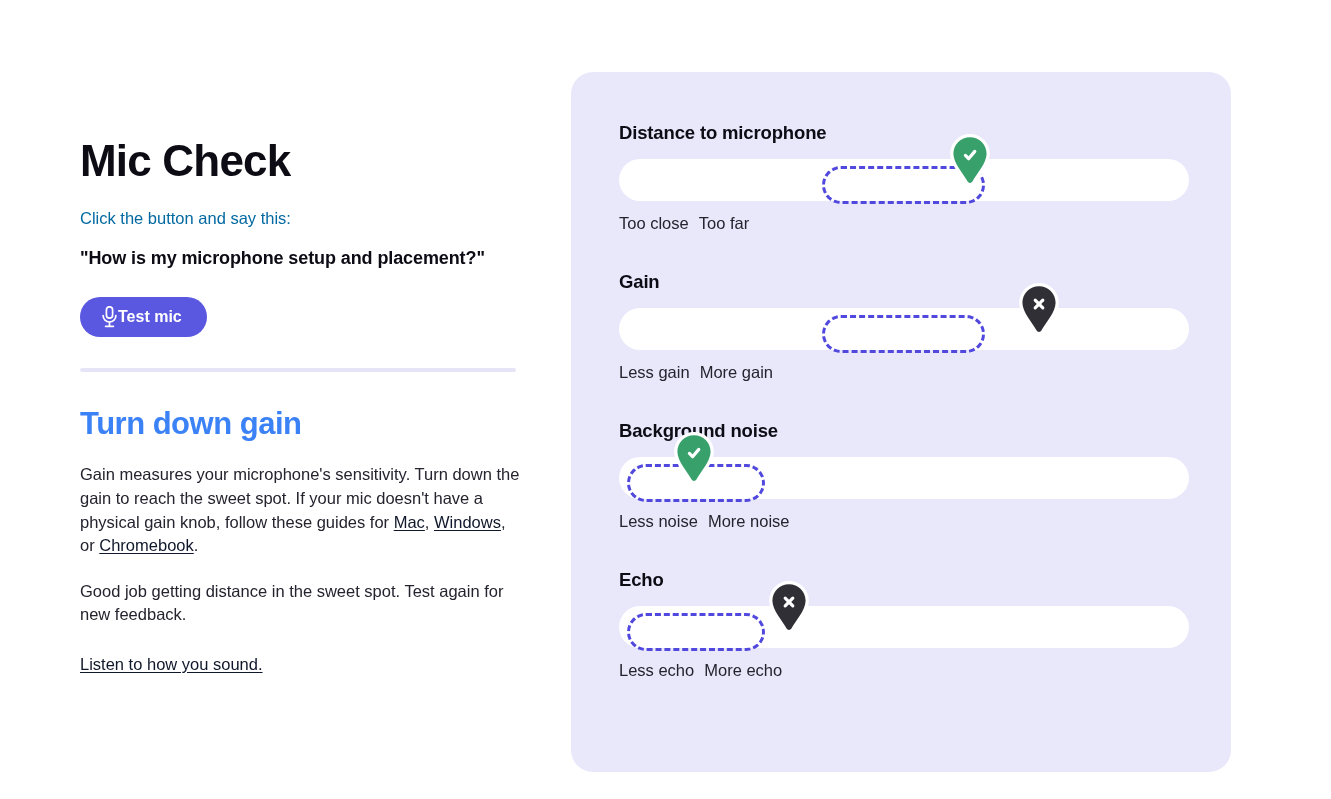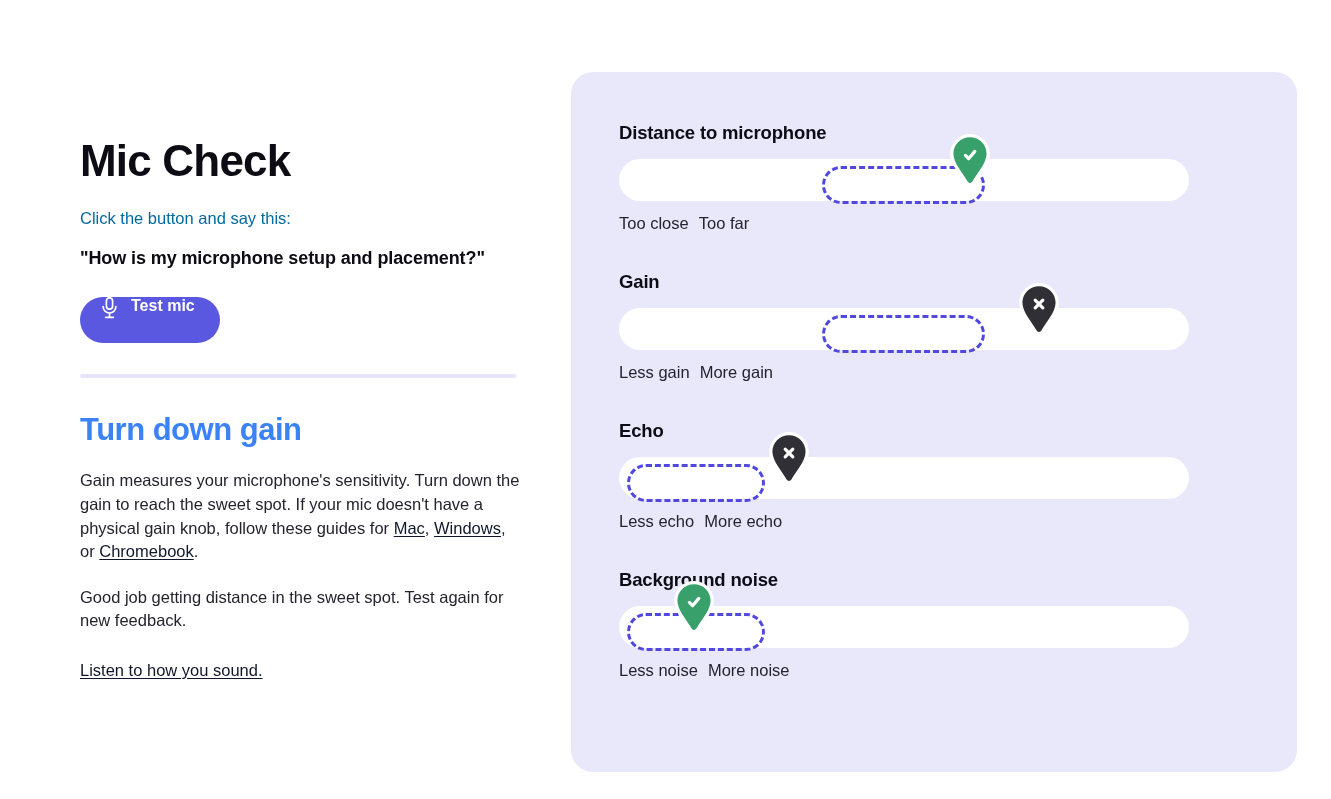--- a/index.html
+++ b/index.html
@@ -51,22 +51,22 @@
     font-size: 18px;
     font-weight: 700;
     line-height: 1.4;
     color: #0d0c15;
     letter-spacing: -0.1px;
   }
 
   .test-mic-button {
     margin-top: 26px;
     display: inline-flex;
-    gap: 13px;
-    height: 46px;
+    align-items: center;
+    height: 40px;
     padding: 0 25px 0 21px;
     border: none;
     border-radius: 999px;
     background: #5a57e0;
     color: #ffffff;
     font-family: "Liberation Sans", sans-serif;
     font-size: 16px;
     font-weight: 700;
     cursor: pointer;
   }
@@ -122,21 +122,21 @@
     margin-top: 26px;
     font-size: 16.5px;
     line-height: 1.43;
   }
 
   
   .meters-panel {
     position: absolute;
     left: 571px;
     top: 72px;
-    width: 726px;
+    width: 660px;
     height: 700px;
     background: #e9e8fb;
     border-radius: 22px;
     padding-left: 27px;
   }
 
   .meters-inner {
     position: absolute;
     left: 48px;
     top: 50px;
@@ -264,50 +264,50 @@
                   <line x1="23.8" y1="17.2" x2="16.2" y2="24.8"></line>
                 </g>
               </svg></div>
           </div>
           <div class="meter-scale">
             <span>Less gain</span>
             <span>More gain</span>
           </div>
         </div>
         <div class="meter-block">
+          <div class="meter-label">Background noise</div>
+          <div class="meter-track-wrap">
+            <div class="meter-track"></div>
+            <div class="sweet-zone" style="left:1.4%;width:24.200000000000003%;"></div>
+            <div class="meter-pin" style="left:13.2%;"><svg width="40" height="54" viewBox="0 0 40 54" aria-hidden="true">
+                <path d="M20 3.2 C10.8 3.2 3.4 10.6 3.4 19.8 C3.4 29.4 13.4 39.6 17.6 47.6 C18.6 49.5 21.4 49.5 22.4 47.6 C26.6 39.6 36.6 29.4 36.6 19.8 C36.6 10.6 29.2 3.2 20 3.2 Z" fill="#ffffff" stroke="#ffffff" stroke-width="6.4" stroke-linejoin="round"></path>
+                <path d="M20 3.2 C10.8 3.2 3.4 10.6 3.4 19.8 C3.4 29.4 13.4 39.6 17.6 47.6 C18.6 49.5 21.4 49.5 22.4 47.6 C26.6 39.6 36.6 29.4 36.6 19.8 C36.6 10.6 29.2 3.2 20 3.2 Z" fill="#37a06b"></path>
+                <path d="M15.4 21.4 l3.2 3.3 l6.2 -7.3" fill="none" stroke="#ffffff" stroke-width="3.2" stroke-linecap="round" stroke-linejoin="round"></path>
+              </svg></div>
+          </div>
+          <div class="meter-scale">
+            <span>Less noise</span>
+            <span>More noise</span>
+          </div>
+        </div>
+        <div class="meter-block">
           <div class="meter-label">Echo</div>
           <div class="meter-track-wrap">
             <div class="meter-track"></div>
             <div class="sweet-zone" style="left:1.4%;width:24.200000000000003%;"></div>
             <div class="meter-pin" style="left:29.8%;"><svg width="40" height="54" viewBox="0 0 40 54" aria-hidden="true">
                 <path d="M20 3.2 C10.8 3.2 3.4 10.6 3.4 19.8 C3.4 29.4 13.4 39.6 17.6 47.6 C18.6 49.5 21.4 49.5 22.4 47.6 C26.6 39.6 36.6 29.4 36.6 19.8 C36.6 10.6 29.2 3.2 20 3.2 Z" fill="#ffffff" stroke="#ffffff" stroke-width="6.4" stroke-linejoin="round"></path>
                 <path d="M20 3.2 C10.8 3.2 3.4 10.6 3.4 19.8 C3.4 29.4 13.4 39.6 17.6 47.6 C18.6 49.5 21.4 49.5 22.4 47.6 C26.6 39.6 36.6 29.4 36.6 19.8 C36.6 10.6 29.2 3.2 20 3.2 Z" fill="#302f36"></path>
                 <g stroke="#ffffff" stroke-width="3.2" stroke-linecap="round">
                   <line x1="16.2" y1="17.2" x2="23.8" y2="24.8"></line>
                   <line x1="23.8" y1="17.2" x2="16.2" y2="24.8"></line>
                 </g>
               </svg></div>
           </div>
           <div class="meter-scale">
             <span>Less echo</span>
             <span>More echo</span>
           </div>
         </div>
-        <div class="meter-block">
-          <div class="meter-label">Background noise</div>
-          <div class="meter-track-wrap">
-            <div class="meter-track"></div>
-            <div class="sweet-zone" style="left:1.4%;width:24.200000000000003%;"></div>
-            <div class="meter-pin" style="left:13.2%;"><svg width="40" height="54" viewBox="0 0 40 54" aria-hidden="true">
-                <path d="M20 3.2 C10.8 3.2 3.4 10.6 3.4 19.8 C3.4 29.4 13.4 39.6 17.6 47.6 C18.6 49.5 21.4 49.5 22.4 47.6 C26.6 39.6 36.6 29.4 36.6 19.8 C36.6 10.6 29.2 3.2 20 3.2 Z" fill="#ffffff" stroke="#ffffff" stroke-width="6.4" stroke-linejoin="round"></path>
-                <path d="M20 3.2 C10.8 3.2 3.4 10.6 3.4 19.8 C3.4 29.4 13.4 39.6 17.6 47.6 C18.6 49.5 21.4 49.5 22.4 47.6 C26.6 39.6 36.6 29.4 36.6 19.8 C36.6 10.6 29.2 3.2 20 3.2 Z" fill="#37a06b"></path>
-                <path d="M15.4 21.4 l3.2 3.3 l6.2 -7.3" fill="none" stroke="#ffffff" stroke-width="3.2" stroke-linecap="round" stroke-linejoin="round"></path>
-              </svg></div>
-          </div>
-          <div class="meter-scale">
-            <span>Less noise</span>
-            <span>More noise</span>
-          </div>
-        </div>
       </div>
   </div>
 
 </div>
 
 </body></html>

